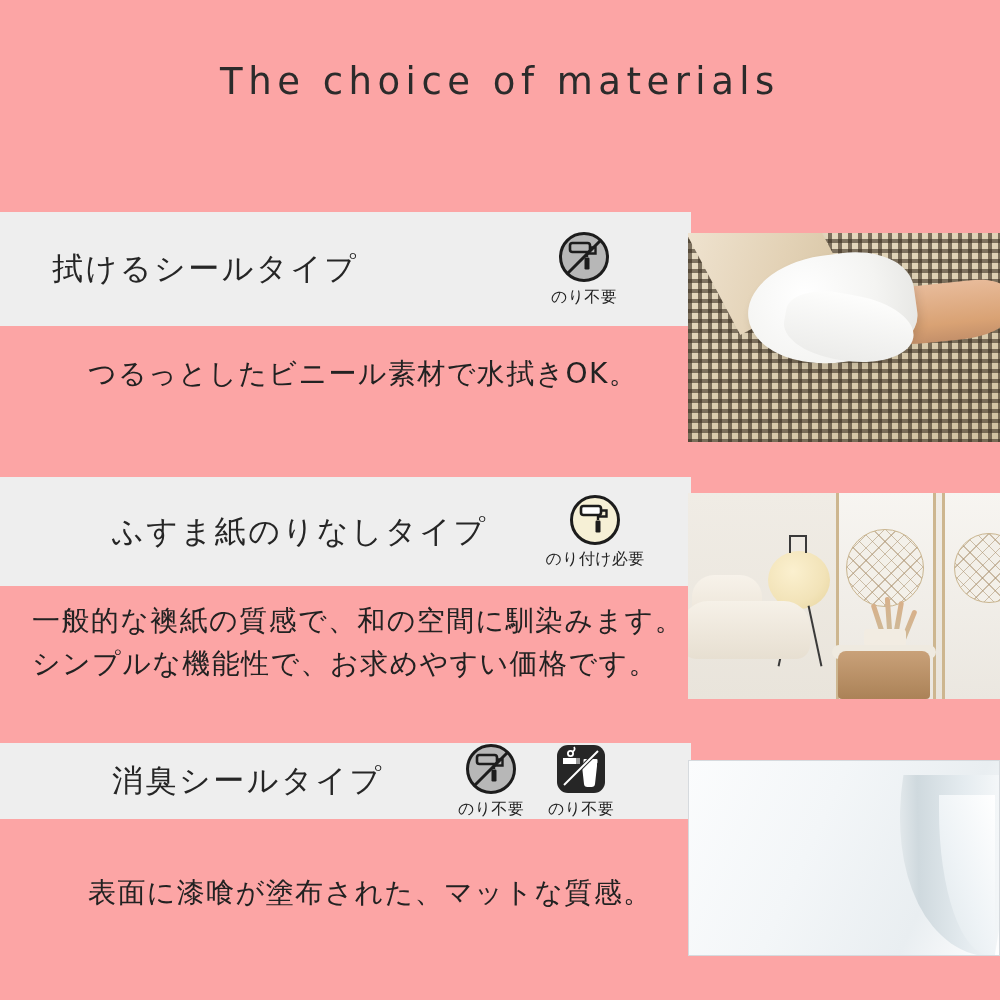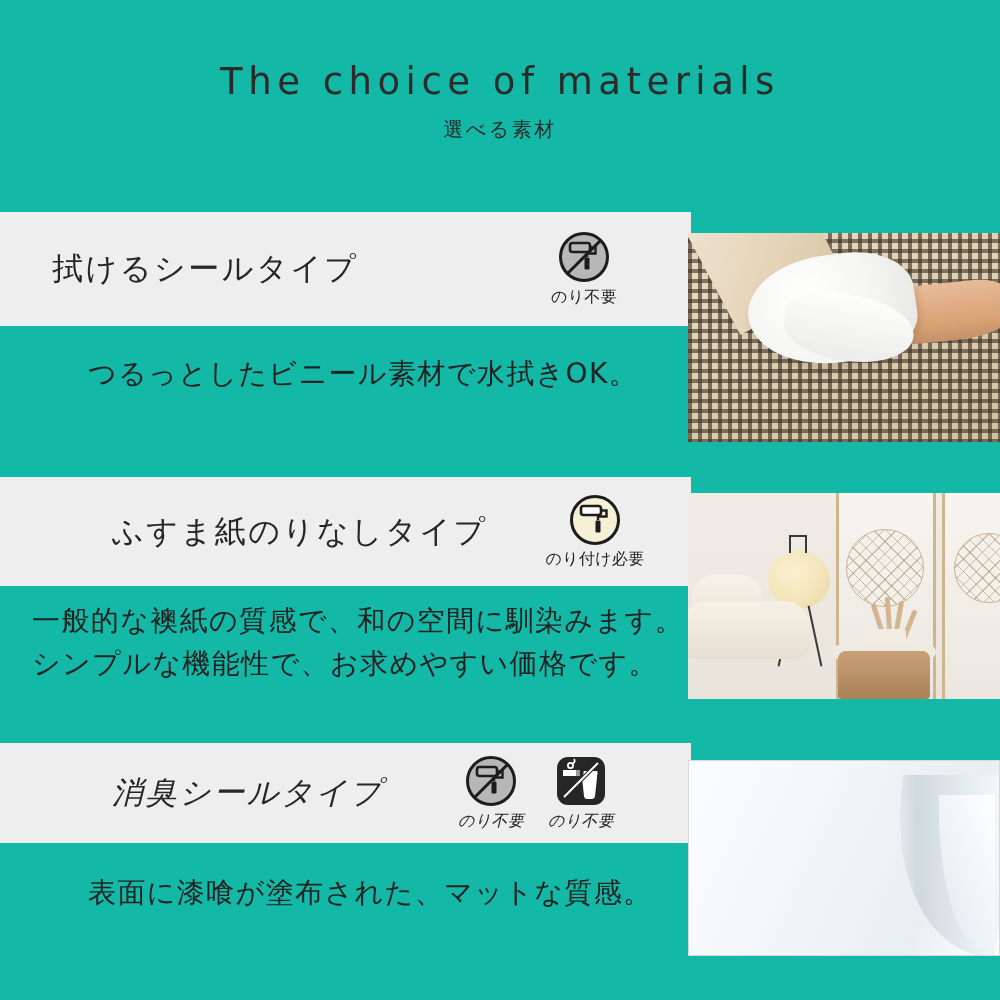--- a/index.html
+++ b/index.html
@@ -9,21 +9,21 @@
     height: 1000px;
     background: #ffffff;
     font-family: "Liberation Sans", "DejaVu Sans", sans-serif;
     overflow: hidden;
   }
 
   #page {
     position: relative;
     width: 1000px;
     height: 1000px;
-    background: #14b8a6;
+    background: #fca5a5;
   }
 
   
   .header { position: absolute; top: 0; left: 0; width: 1000px; text-align: center; }
   .header-title {
     margin-top: 62px;
     font-size: 37px;
     letter-spacing: 5.5px;
     color: #2b2b2b;
     font-weight: 400;
@@ -46,21 +46,21 @@
 
   .band {
     position: absolute;
     left: 0;
     top: 0;
     width: 691px;
     background: #eeeeee;
   }
   #section-0 .band { height: 114px; }
   #section-1 .band { height: 109px; }
-  #section-2 .band { height: 100px; font-style: italic; }
+  #section-2 .band { height: 76px; }
 
   .band-inner {
     position: absolute;
     left: 0; top: 0; right: 0; bottom: 0;
     display: flex;
     align-items: center;
   }
 
   .sec-title {
     font-size: 31px;
@@ -226,21 +226,20 @@
   .circle-icon.cream { background: #f6f0d6; border: 3px solid #1c1c1c; }
   .sq-icon { width: 48px; height: 48px; border-radius: 11px; background: #262626; position: relative; }
 </style>
 </head>
 <body>
 
 <div id="page">
 
   <div class="header">
     <div class="header-title">The choice of materials</div>
-    <div class="header-sub">選べる素材</div>
   </div>
 
   <div class="section" id="section-0">
 
     <div class="band">
       <div class="band-inner">
         <div class="sec-title">拭けるシールタイプ</div>
         <div class="badges">
           <div class="badge">
             <div class="badge-glyph">

